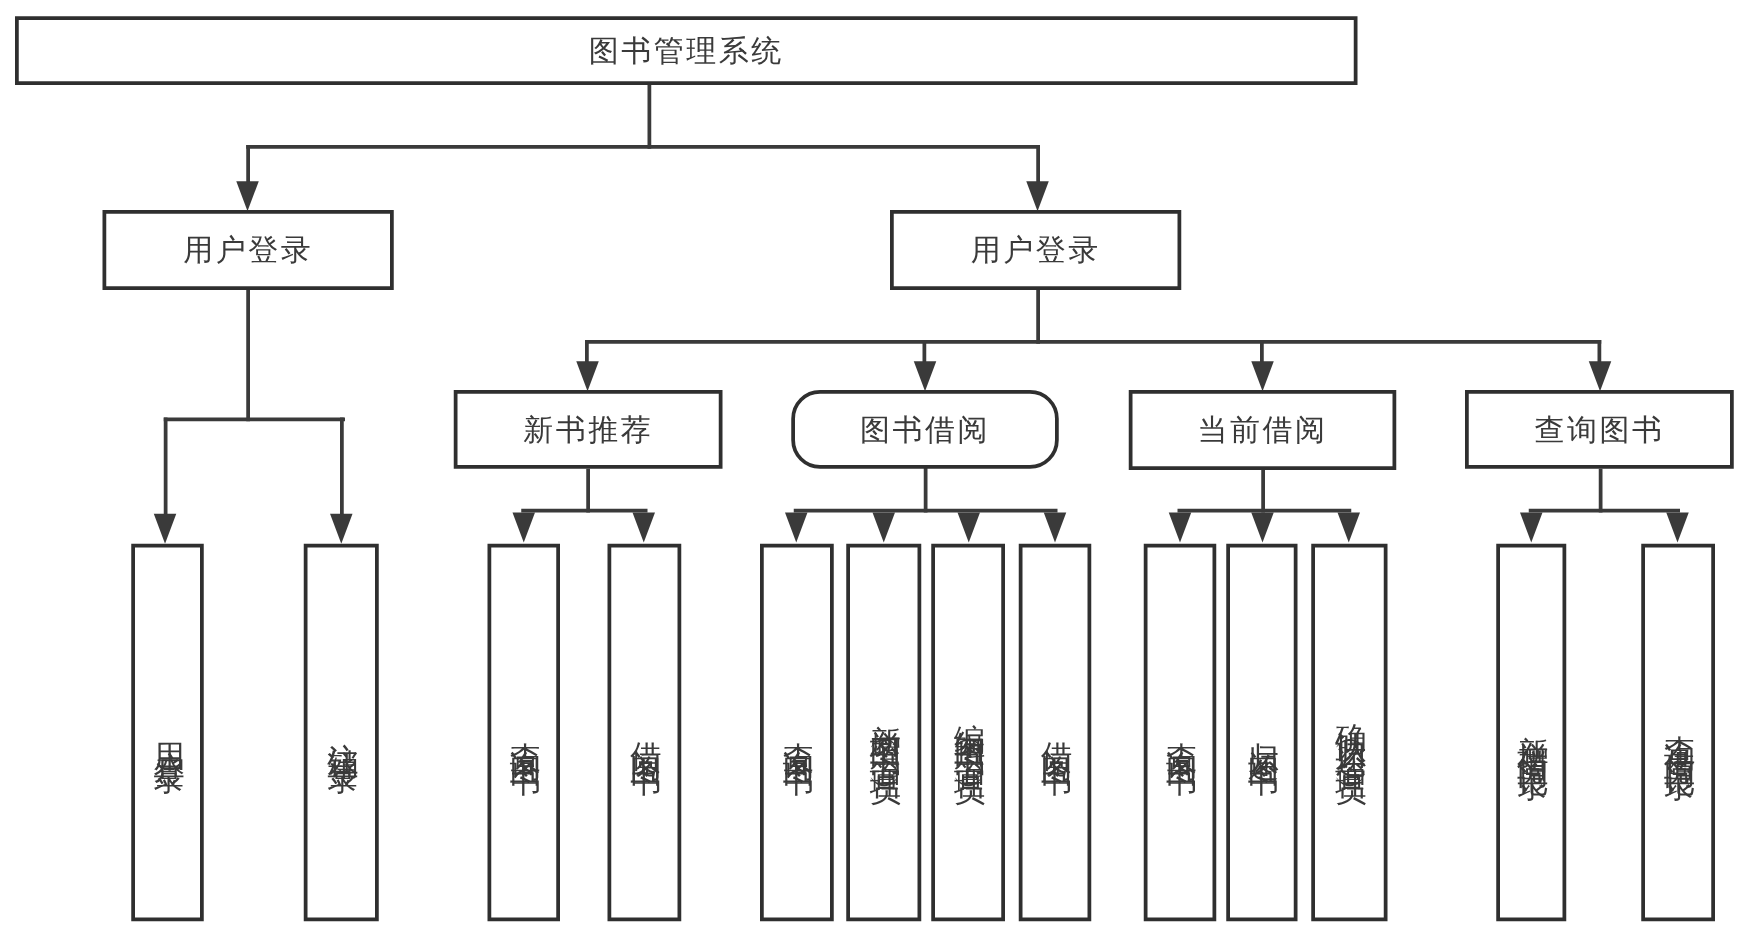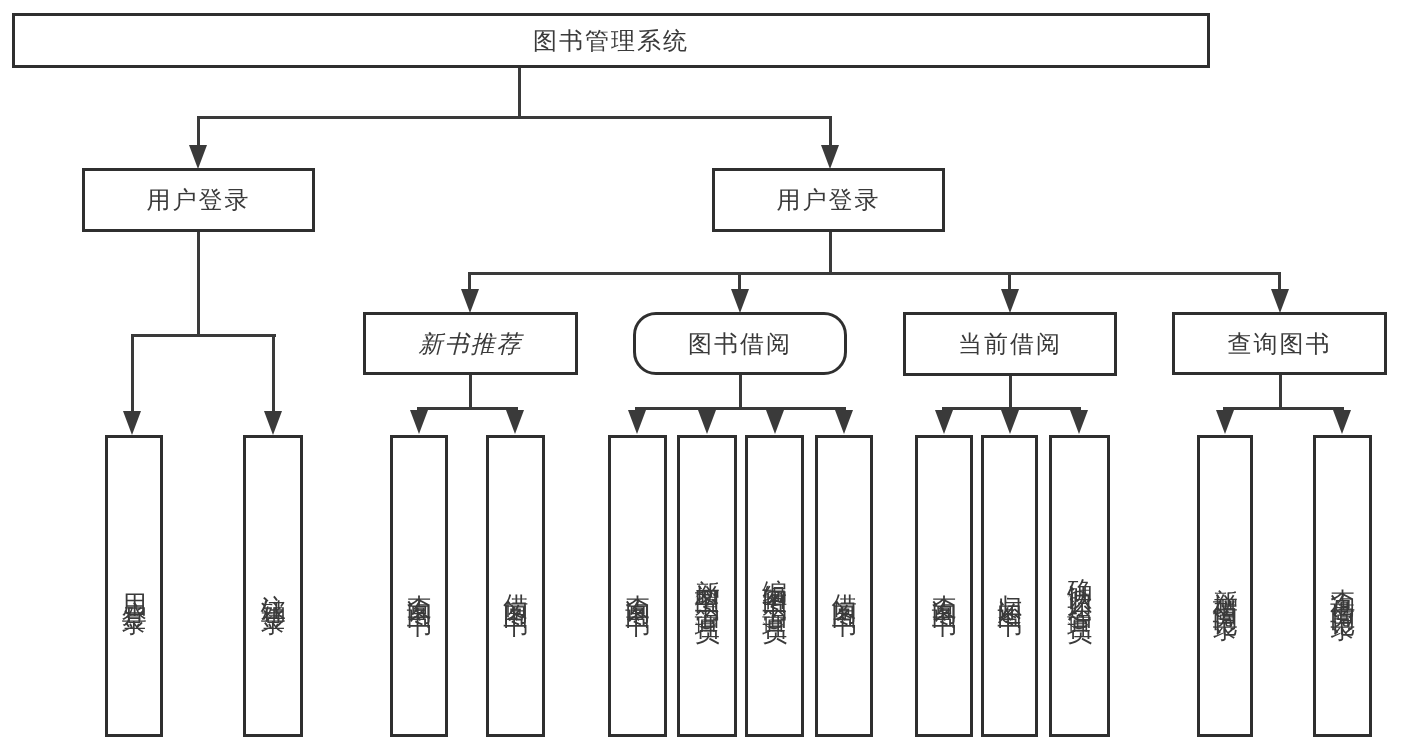--- a/index.html
+++ b/index.html
@@ -82,26 +82,26 @@
   <div class="hline" style="left:942px; top:407px; width:139px;"></div>
   <div class="arrow" style="left:935px; top:410px;"></div>
   <div class="arrow" style="left:1001px; top:410px;"></div>
   <div class="arrow" style="left:1070px; top:410px;"></div>
 
   <div class="vline" style="left:1279px; top:374px; height:36px;"></div>
   <div class="hline" style="left:1223px; top:407px; width:121px;"></div>
   <div class="arrow" style="left:1216px; top:410px;"></div>
   <div class="arrow" style="left:1333px; top:410px;"></div>
 
-  <div class="box" style="left:12px; top:13px; width:1198px; height:55px;text-align:right;">图书管理系统</div>
+  <div class="box" style="left:12px; top:13px; width:1074px; height:55px;text-align:right;">图书管理系统</div>
 
   <div class="box" style="left:82px; top:168px; width:233px; height:64px;">用户登录</div>
   <div class="box" style="left:712px; top:168px; width:233px; height:64px;">用户登录</div>
 
-  <div class="box" style="left:363px; top:312px; width:215px; height:63px;font-style:italic;">新书推荐</div>
+  <div class="box" style="left:363px; top:312px; width:215px; height:63px;">新书推荐</div>
   <div class="box" style="left:633px; top:312px; width:214px; height:63px;border-radius:23px;">图书借阅</div>
   <div class="box" style="left:903px; top:312px; width:214px; height:64px;">当前借阅</div>
   <div class="box" style="left:1172px; top:312px; width:215px; height:63px;">查询图书</div>
 
   <div class="box leaf" style="left:105px; top:435px; width:58px; height:302px;">
     <span class="vtext">用户登录</span>
   </div>
   <div class="box leaf" style="left:243px; top:435px; width:60px; height:302px;">
     <span class="vtext">注销登录</span>
   </div>

